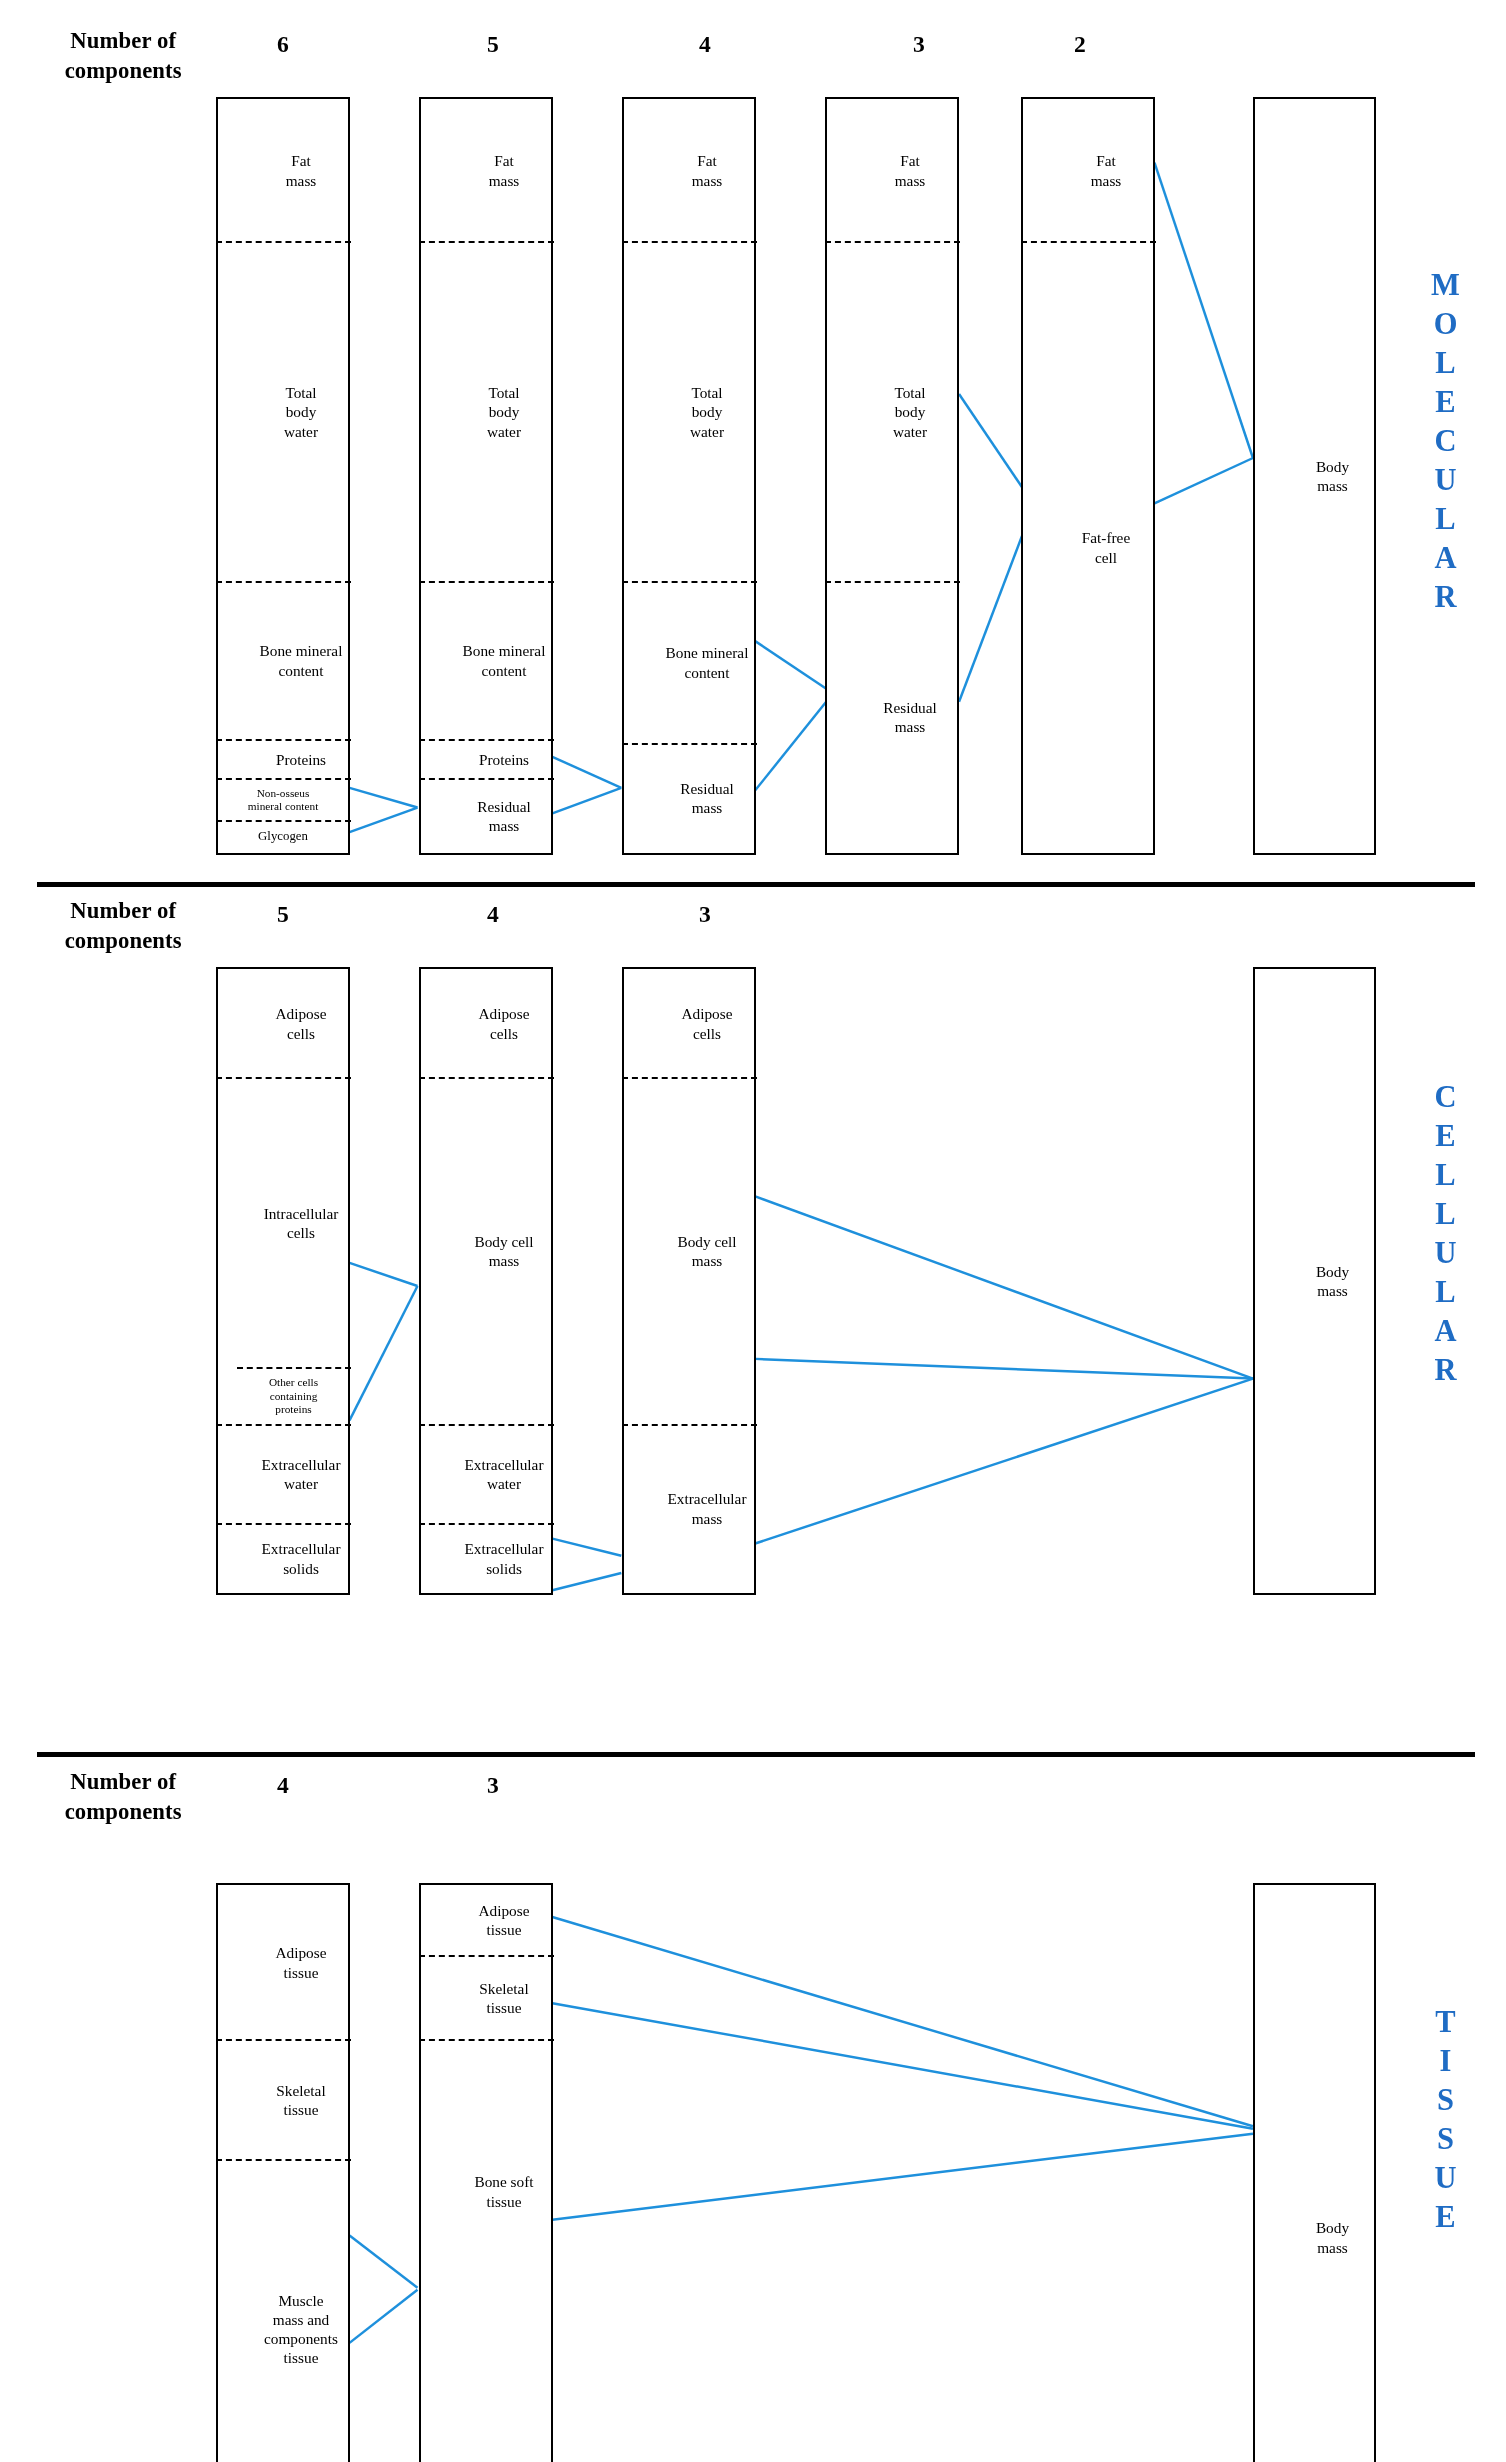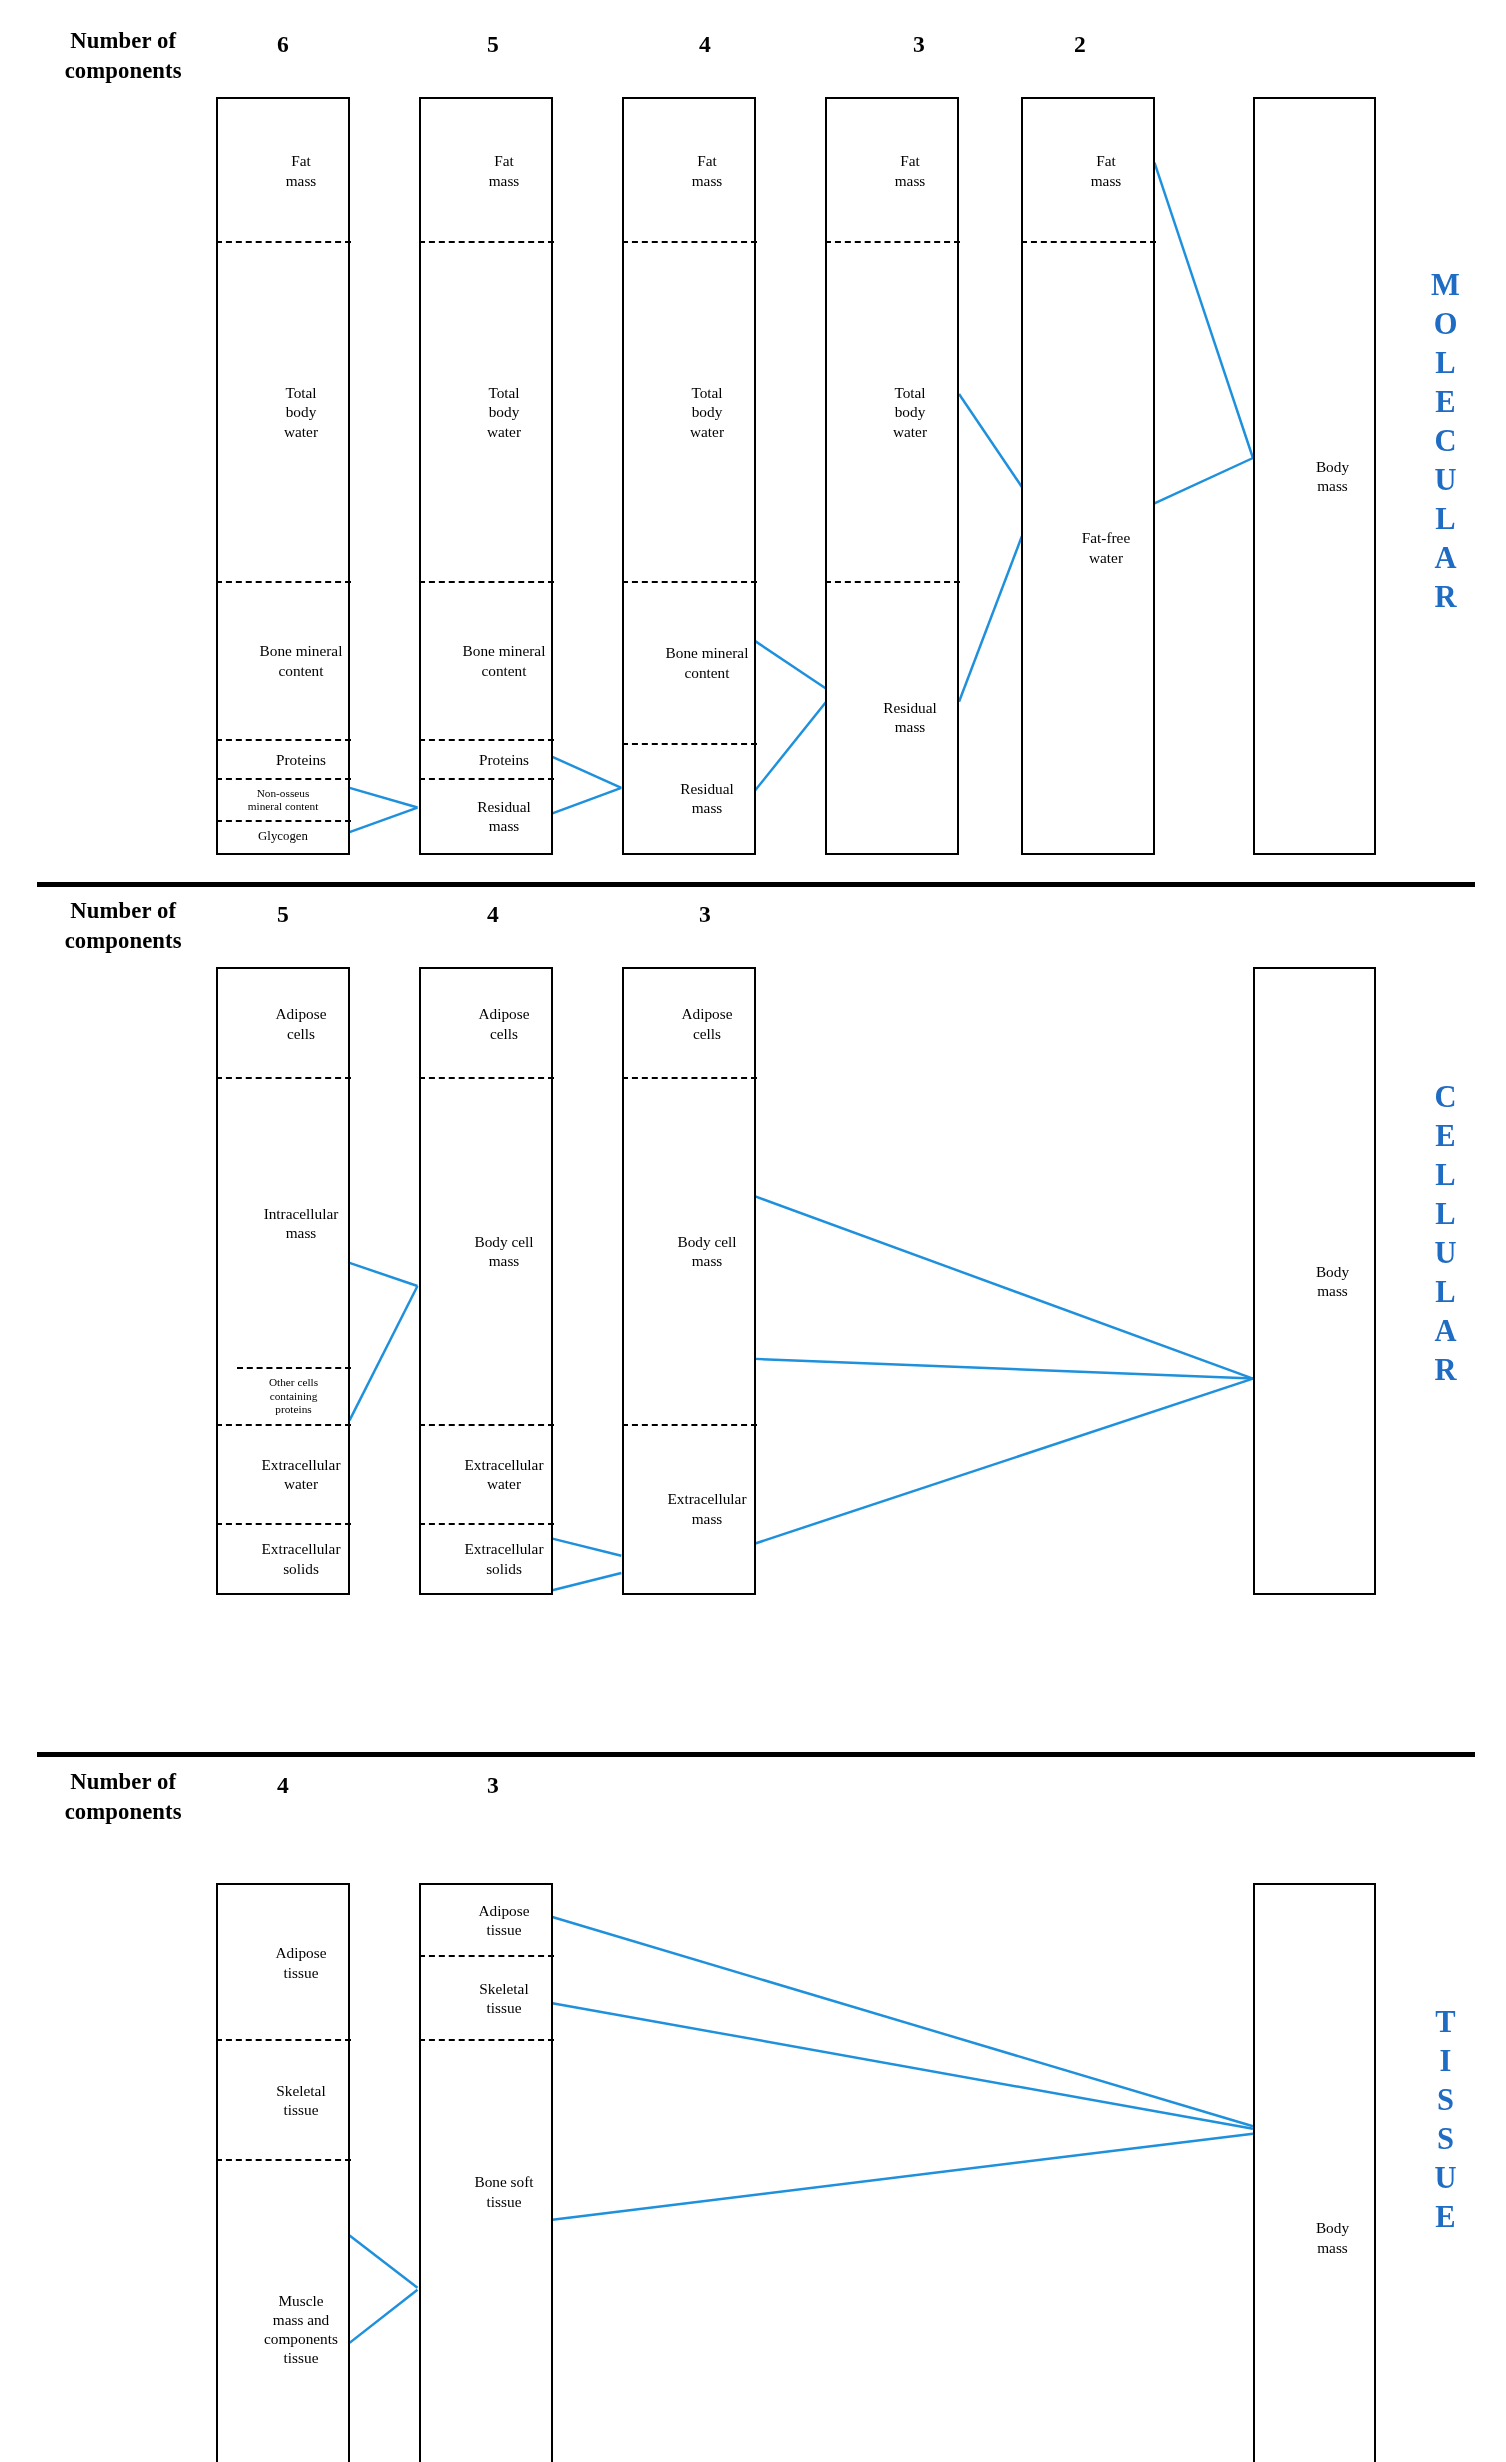--- a/index.html
+++ b/index.html
@@ -162,21 +162,21 @@
       </div>
   </div>
 
   <div class="col" style="left:1021px;top:97px;width:134px;height:758px;">
     <div class="seg t-md" style="top:0;height:19%;">
         <span style="white-space:pre-line;">Fat
 mass</span>
       </div>
     <div class="seg t-md dashed-top" style="top:19%;height:81%;">
         <span style="white-space:pre-line;">Fat-free
-water</span>
+cell</span>
       </div>
   </div>
 
   <div class="col" style="left:1253px;top:97px;width:123px;height:758px;">
     <div class="seg t-md" style="top:0;height:100%;">
         <span style="white-space:pre-line;">Body
 mass</span>
       </div>
   </div>
 
@@ -219,21 +219,21 @@
     <line x1="1534" y1="1335" x2="2545" y2="1000"></line>
   </svg>
 
   <div class="col" style="left:216px;top:81px;width:134px;height:628px;">
     <div class="seg t-md" style="top:0;height:17.5%;">
         <span style="white-space:pre-line;">Adipose
 cells</span>
       </div>
     <div class="seg t-md dashed-top" style="top:17.5%;height:46.5%;">
         <span style="white-space:pre-line;">Intracellular
-mass</span>
+cells</span>
       </div>
     <div class="seg t-xs dashed-top" style="top:64%;height:9%;margin-left:21px;">
         <span style="white-space:pre-line;">Other cells
 containing
 proteins</span>
       </div>
     <div class="seg t-md dashed-top" style="top:73%;height:16%;">
         <span style="white-space:pre-line;">Extracellular
 water</span>
       </div>

